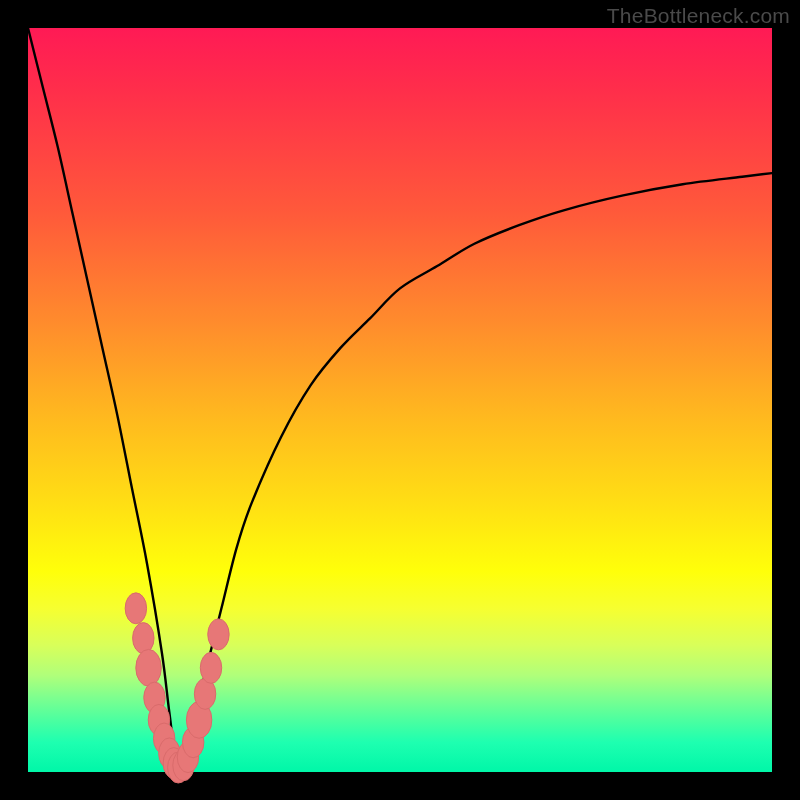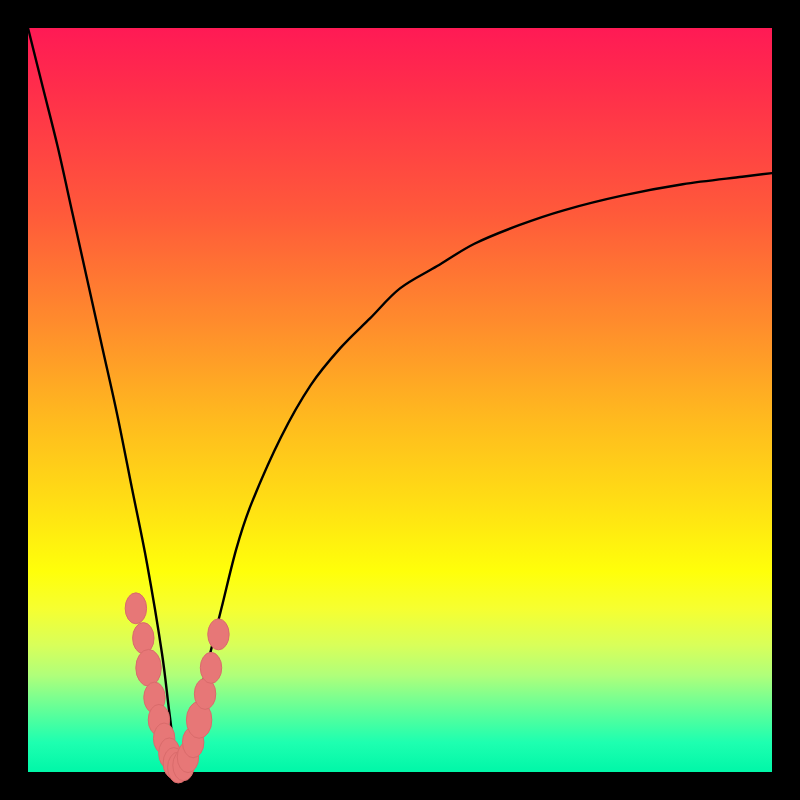--- a/index.html
+++ b/index.html
@@ -58,20 +58,21 @@
     position: absolute;
     top: 0;
     left: 0;
   }
 </style>
 </head>
 <body>
 
 <div class="frame">
   <div class="plot"></div>
+  <div class="watermark">TheBottleneck.com</div>
   <svg class="overlay" width="800" height="800">
     <g id="curve-layer">
         <path d="M 28.00 28.00 C 30.48 37.92, 37.92 67.68, 42.88 87.52 C 47.84 107.36, 52.80 125.96, 57.76 147.04 C 62.72 168.12, 67.68 191.68, 72.64 214.00 C 77.60 236.32, 82.56 258.64, 87.52 280.96 C 92.48 303.28, 97.44 325.60, 102.40 347.92 C 107.36 370.24, 112.32 391.32, 117.28 414.88 C 122.24 438.44, 127.20 464.48, 132.16 489.28 C 137.12 514.08, 142.08 536.40, 147.04 563.68 C 152.00 590.96, 158.20 628.16, 161.92 652.96 C 165.64 677.76, 166.88 693.88, 169.36 712.48 C 171.84 731.08, 174.32 757.12, 176.80 764.56 C 179.28 772.00, 181.76 763.32, 184.24 757.12 C 186.72 750.92, 187.96 742.24, 191.68 727.36 C 195.40 712.48, 201.60 687.68, 206.56 667.84 C 211.52 648.00, 216.48 628.16, 221.44 608.32 C 226.40 588.48, 231.36 566.16, 236.32 548.80 C 241.28 531.44, 243.76 522.76, 251.20 504.16 C 258.64 485.56, 271.04 457.04, 280.96 437.20 C 290.88 417.36, 300.80 400.00, 310.72 385.12 C 320.64 370.24, 330.56 359.08, 340.48 347.92 C 350.40 336.76, 360.32 328.08, 370.24 318.16 C 380.16 308.24, 388.84 297.08, 400.00 288.40 C 411.16 279.72, 424.80 273.52, 437.20 266.08 C 449.60 258.64, 460.76 250.58, 474.40 243.76 C 488.04 236.94, 504.16 230.74, 519.04 225.16 C 533.92 219.58, 546.32 215.24, 563.68 210.28 C 581.04 205.32, 603.36 199.74, 623.20 195.40 C 643.04 191.06, 662.88 187.34, 682.72 184.24 C 702.56 181.14, 727.36 178.66, 742.24 176.80 C 757.12 174.94, 767.04 173.70, 772.00 173.08" fill="none" stroke="#000000" stroke-width="2.4" stroke-linecap="round"></path>
       </g>
     <g id="marker-layer">
         <ellipse cx="135.88" cy="608.32" rx="10.71" ry="15.48" fill="#e77777" stroke="#d96b6b" stroke-width="1"></ellipse>
         <ellipse cx="143.32" cy="638.08" rx="10.71" ry="15.48" fill="#e77777" stroke="#d96b6b" stroke-width="1"></ellipse>
         <ellipse cx="148.53" cy="667.84" rx="12.72" ry="18.38" fill="#e77777" stroke="#d96b6b" stroke-width="1"></ellipse>
         <ellipse cx="154.48" cy="697.60" rx="10.71" ry="15.48" fill="#e77777" stroke="#d96b6b" stroke-width="1"></ellipse>
         <ellipse cx="158.94" cy="719.92" rx="10.71" ry="15.48" fill="#e77777" stroke="#d96b6b" stroke-width="1"></ellipse>

